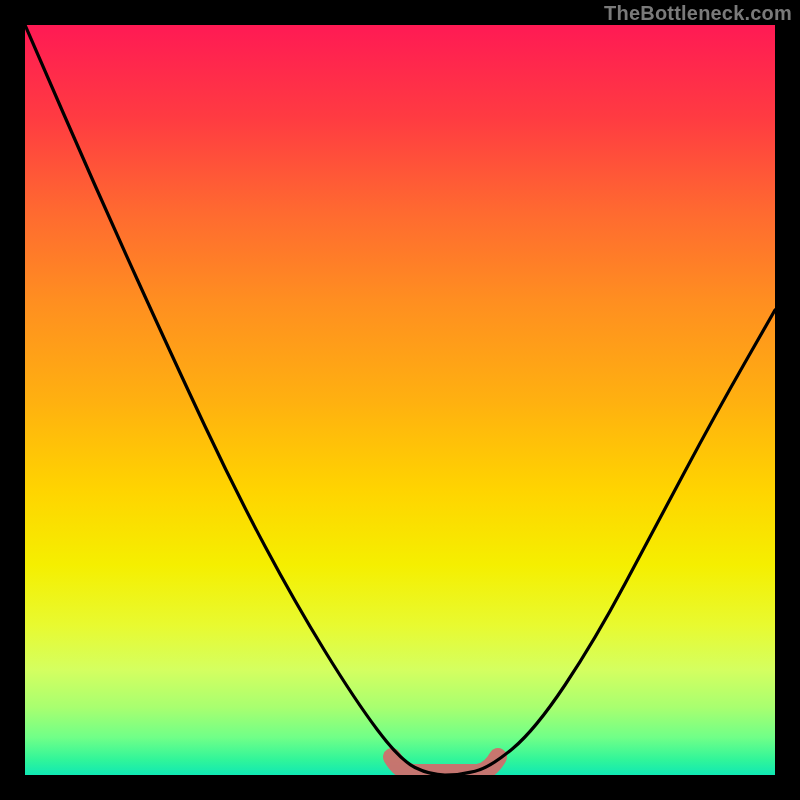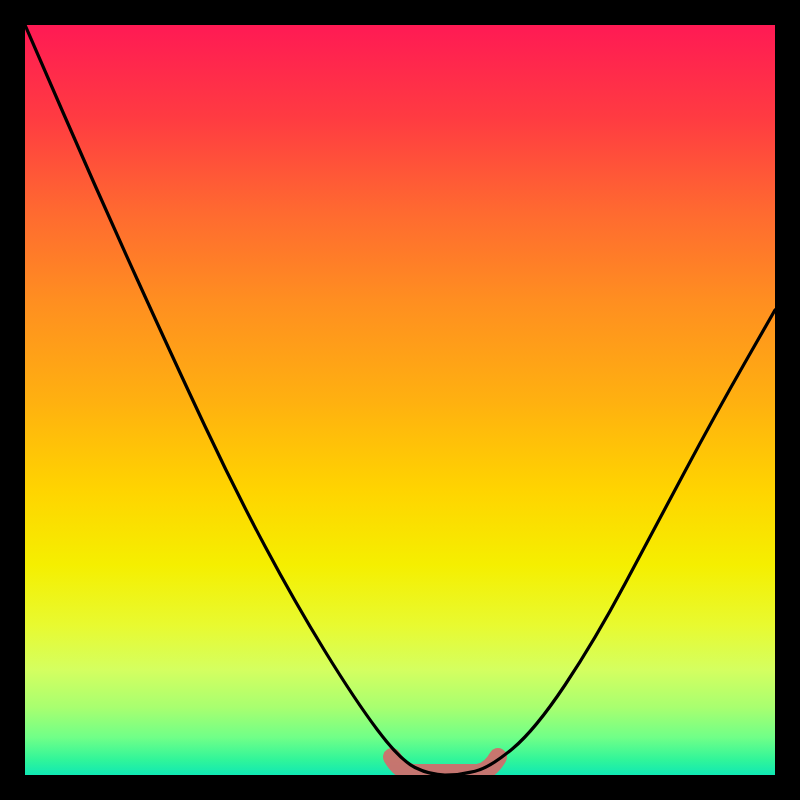--- a/index.html
+++ b/index.html
@@ -76,13 +76,14 @@
 
     <svg class="marker" viewBox="0 0 750 750" preserveAspectRatio="none">
       <path id="marker-path" d="M 367 732 Q 375 746 387 748 L 453 748 Q 465 746 473 732" fill="none" stroke="#d46a6a" stroke-width="18" stroke-linecap="round" stroke-linejoin="round" opacity="0.92"></path>
     </svg>
 
     <svg class="curve" viewBox="0 0 750 750" preserveAspectRatio="none">
       <path id="curve-path" d="M 0 0 Q 0 0 37.5 86.25 Q 75 172.5 112.5 254.99999999999997 Q 150 337.49999999999994 180 401.25 Q 210.00000000000003 465 240 521.25 Q 270 577.5 300 626.25 Q 330 675 352.5 705 Q 375 735 390 742.5 Q 405 750 420 750 Q 434.99999999999994 750 450 746.25 Q 465 742.5 487.5 723.75 Q 510.00000000000006 705 540 660 Q 570 615 600 558.75 Q 630 502.5 660 446.25 Q 690 390 720 337.5 T 750 285" fill="none" stroke="#000000" stroke-width="3.2" stroke-linecap="round" stroke-linejoin="round"></path>
     </svg>
 
   </div>
+  <div class="watermark">TheBottleneck.com</div>
 </div>
 
 </body></html>

